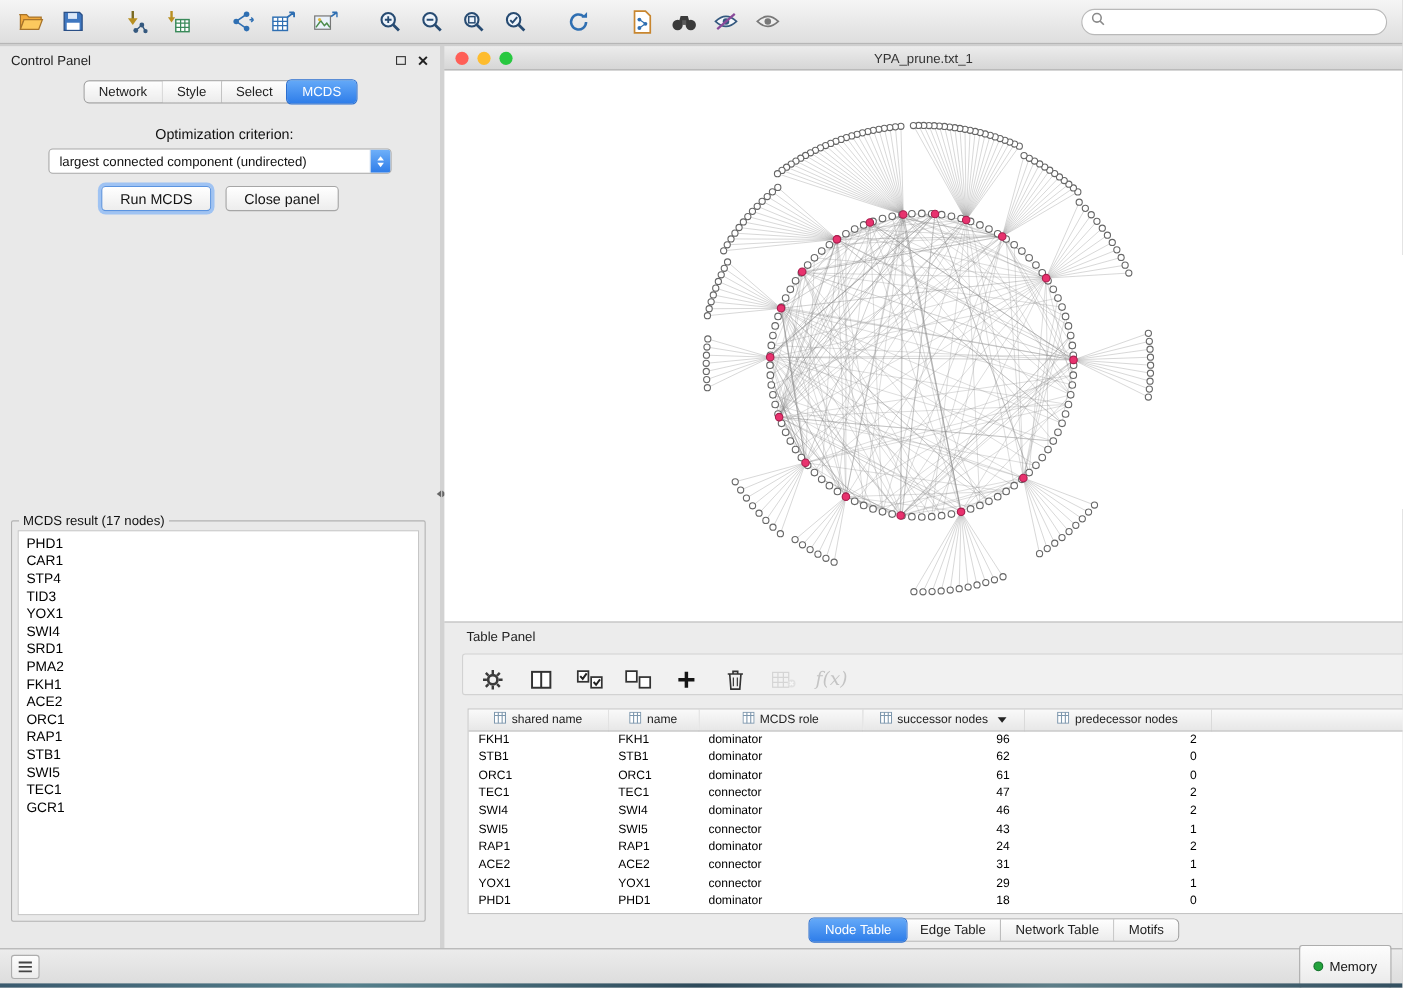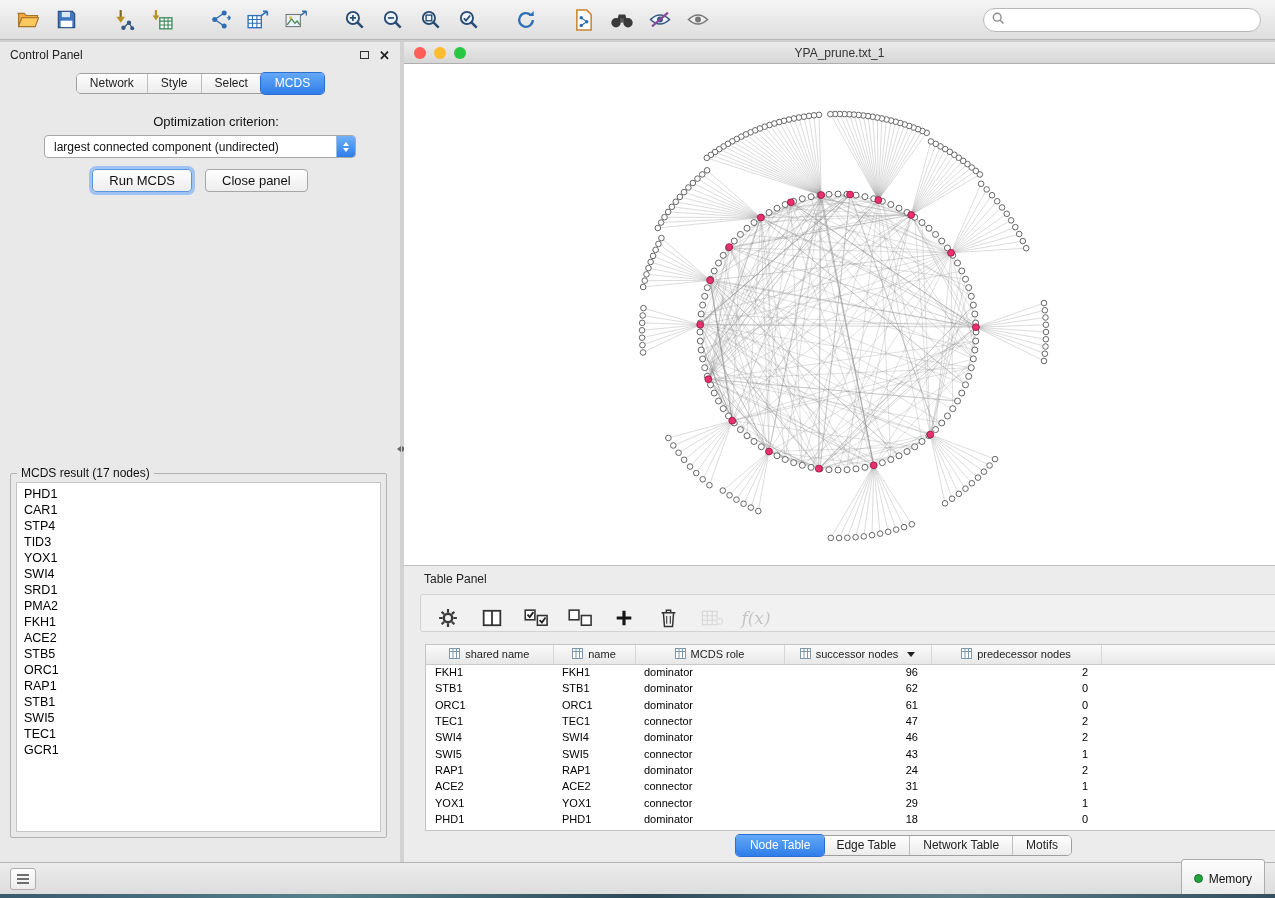--- a/index.html
+++ b/index.html
@@ -31,21 +31,21 @@
 
   .seg { display:inline-flex; border:1px solid #9f9f9f; border-radius:5px; background:#fdfdfd; height:21px; }
   .seg-btn { padding:0 13px; font-size:12px; line-height:19px; color:#222; border-right:1px solid #bdbdbd;
     background:linear-gradient(#fefefe,#ececec); cursor:default; white-space:nowrap; }
   .seg-btn:first-child { border-radius:4px 0 0 4px; }
   .seg-btn:last-child { border-right:none; border-radius:0 4px 4px 0; }
   .seg-btn.active { background:linear-gradient(#64a9f8,#2e7de9); color:#fff; border-radius:4px; margin:-1px;
     line-height:21px; padding:0 14px; position:relative; z-index:1; border-right:none; box-shadow:0 0 0 1px #2b6fd0; }
 
   .cp-tabs-wrap { position:absolute; top:31px; left:0; width:100%; display:flex; justify-content:center; }
-  .opt-label { position:absolute; top:72px; left:16px; width:100%; text-align:center; font-size:13px; color:#111; }
+  .opt-label { position:absolute; top:72px; left:4px; width:100%; text-align:center; font-size:13px; color:#111; }
   .dropdown { position:absolute; top:93px; left:44px; width:312px; height:23px; background:#fff;
     border:1px solid #a8a8a8; border-radius:4px; display:flex; align-items:center; }
   .dd-text { flex:1; font-size:12px; padding-left:9px; color:#111; white-space:nowrap; overflow:hidden; }
   .dd-stepper { width:19px; height:21px; border-radius:0 3px 3px 0; background:linear-gradient(#6fb0f9,#2e7de9);
     display:flex; flex-direction:column; align-items:center; justify-content:center; gap:2px; border-left:1px solid #9ab9e0; }
   .dd-up { width:0; height:0; border-left:3.5px solid transparent; border-right:3.5px solid transparent; border-bottom:4px solid #fff; }
   .dd-down { width:0; height:0; border-left:3.5px solid transparent; border-right:3.5px solid transparent; border-top:4px solid #fff; }
 
   .btn-row { position:absolute; top:127px; left:0; width:100%; display:flex; justify-content:center; gap:13px; }
   .mac-btn { font-family:"Liberation Sans",sans-serif; font-size:13px; color:#111; height:23px; padding:0 16px;
@@ -293,21 +293,20 @@
           <div class="result-item">PHD1</div>
           <div class="result-item">CAR1</div>
           <div class="result-item">STP4</div>
           <div class="result-item">TID3</div>
           <div class="result-item">YOX1</div>
           <div class="result-item">SWI4</div>
           <div class="result-item">SRD1</div>
           <div class="result-item">PMA2</div>
           <div class="result-item">FKH1</div>
           <div class="result-item">ACE2</div>
-          <div class="result-item">STB5</div>
           <div class="result-item">ORC1</div>
           <div class="result-item">RAP1</div>
           <div class="result-item">STB1</div>
           <div class="result-item">SWI5</div>
           <div class="result-item">TEC1</div>
           <div class="result-item">GCR1</div>
         </div>
     </fieldset>
   </div>
 

